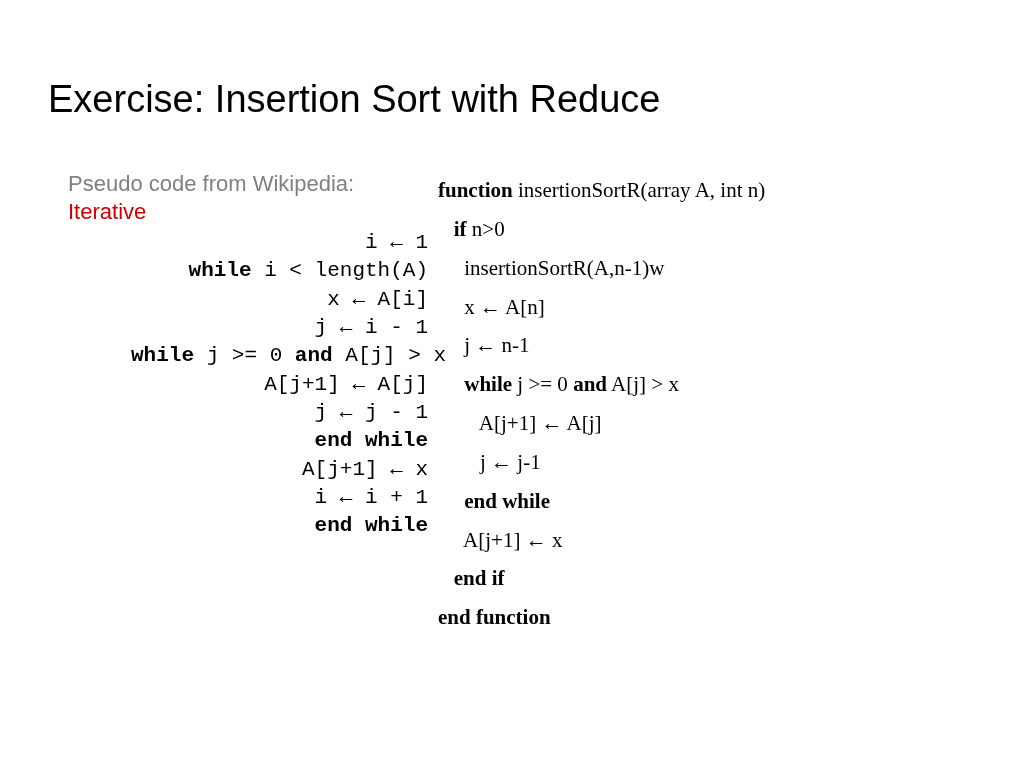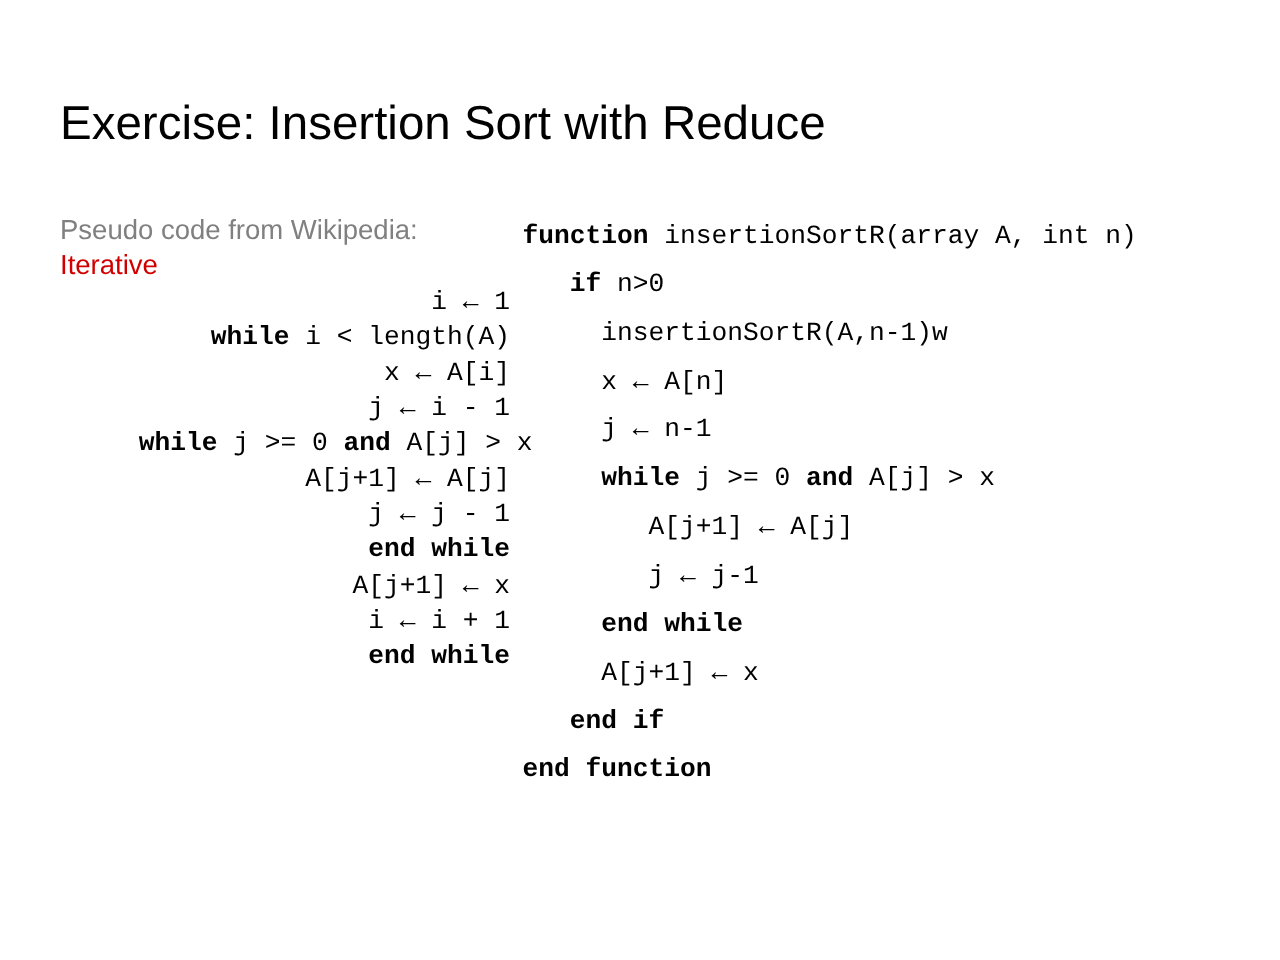--- a/index.html
+++ b/index.html
@@ -23,20 +23,21 @@
     font-size: 38px;
     font-weight: 400;
     color: #000;
     margin: 0 0 50px 0;
     letter-spacing: 0px;
   }
   .cols {
     display: flex;
     flex-direction: row;
     align-items: flex-start;
+    margin-left: 20px;
   }
   .col-left {
     width: 360px;
     flex-shrink: 0;
   }
   .col-right {
     flex: 1;
     padding-left: 10px;
   }
   .subtitle-gray {
@@ -56,21 +57,21 @@
   }
   .code {
     font-family: "Courier New", Courier, monospace;
     font-size: 21px;
     color: #000;
     white-space: pre;
     line-height: 1.35;
     text-align: right;
   }
   .code-r {
-    font-family: Liberation Mono, monospace;
+    font-family: Liberation Serif, serif;
     font-size: 21px;
     color: #000;
     white-space: pre;
     line-height: 1.85;
   }
   .b { font-weight: bold; }
 </style>
 </head>
 <body>
 

